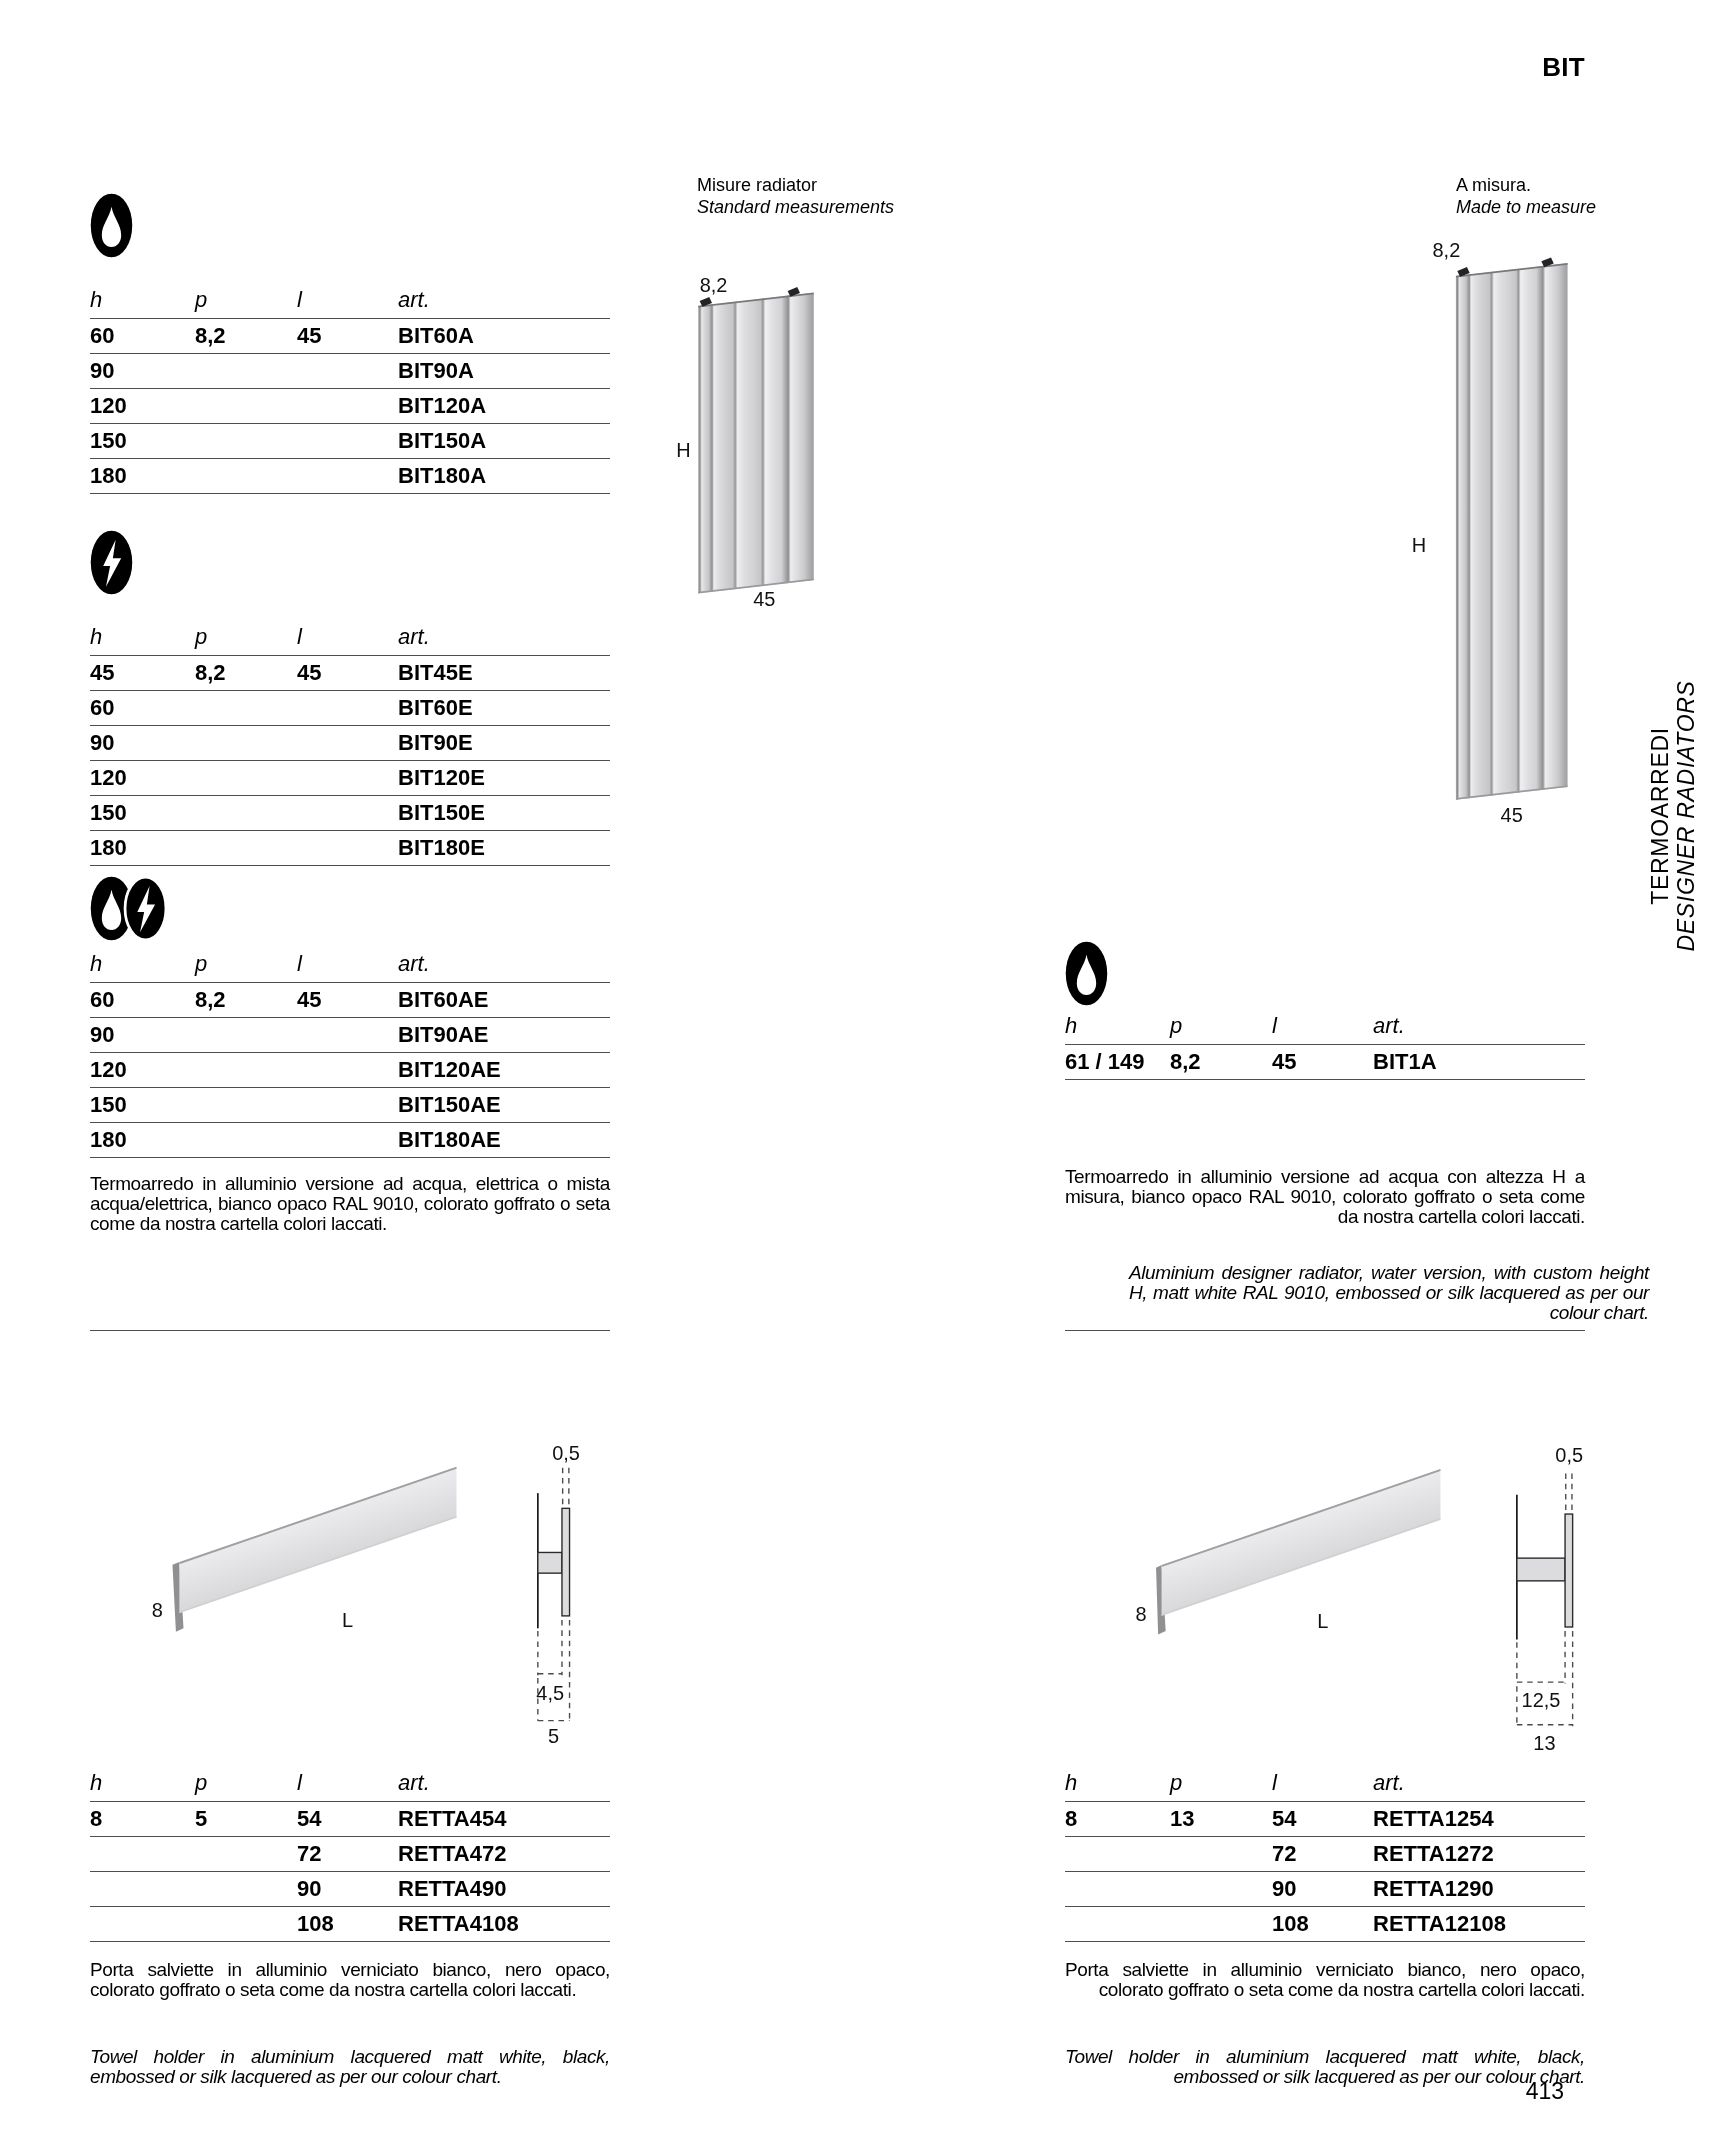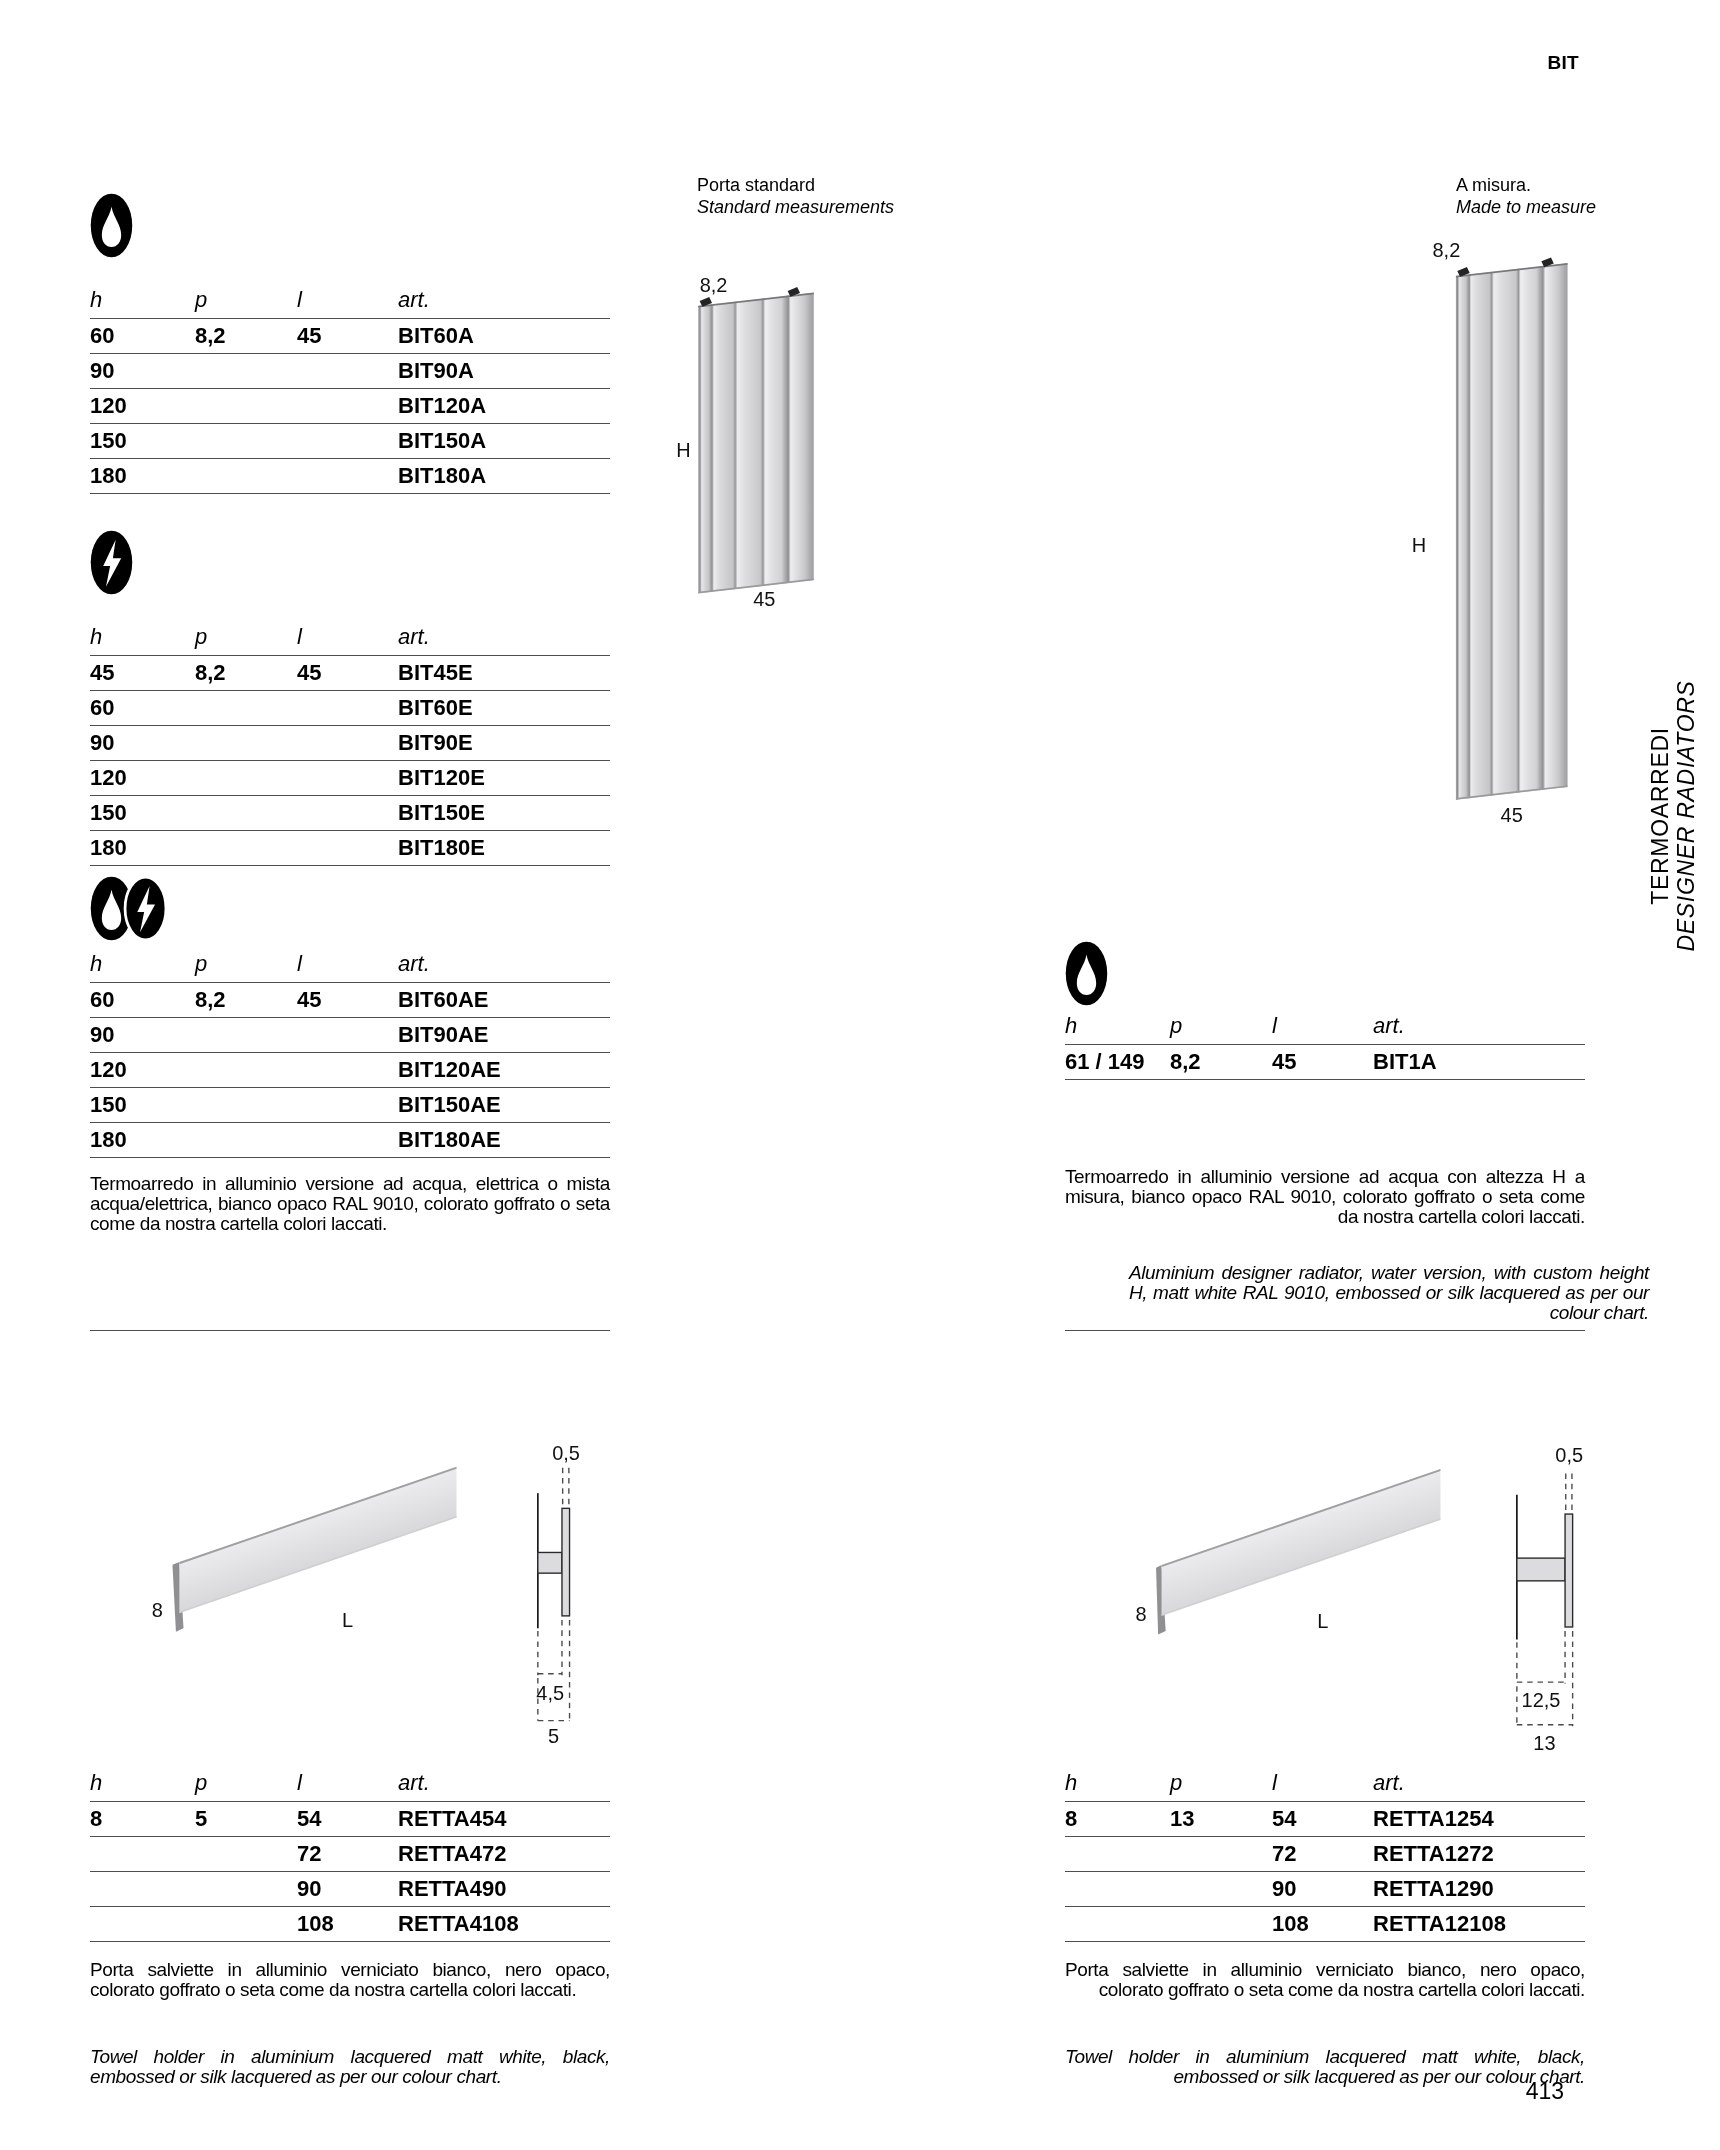--- a/index.html
+++ b/index.html
@@ -1,21 +1,21 @@
 <!DOCTYPE html>
 <html style="font-size:11px"><head>
 <meta charset="utf-8">
 <style>
   html,body{margin:0;padding:0;background:#ffffff;}
   #page{position:relative;width:1721px;height:2151px;background:#ffffff;
         font-family:"Liberation Sans",sans-serif;color:#000;overflow:hidden;}
 
   
   .abs{position:absolute;}
-  .bit-code{position:absolute;right:142px;top:52px;font-size:19px;font-weight:bold;letter-spacing:0.3px;margin-left:24px;}
+  .bit-code{position:absolute;right:136px;top:52px;font-size:26px;font-weight:bold;letter-spacing:0.3px;margin-left:24px;}
   .page-number{position:absolute;right:157px;top:2078px;font-size:23px;}
 
   .caption{position:absolute;font-size:18px;line-height:22px;}
   .caption .it{font-style:normal;}
   .caption .en{font-style:italic;}
 
   .para{position:absolute;width:520px;font-size:19px;line-height:20px;
         text-align:justify;letter-spacing:-0.4px;}
   .para.en{font-style:italic;}
   .para.last-right{text-align-last:right;}
@@ -84,21 +84,21 @@
     </linearGradient>
   </defs>
 </svg>
 
 <div id="page">
 
   <div class="bit-code">BIT</div>
   <div class="page-number">413</div>
 
   <div class="caption" style="left:697px;top:174px;">
-    <div class="it">Porta standard</div>
+    <div class="it">Misure radiator</div>
     <div class="en">Standard measurements</div>
   </div>
   <div class="caption" style="left:1456px;top:174px;">
     <div class="it">A misura.</div>
     <div class="en">Made to measure</div>
   </div>
 
   <div class="side-tab">
     <div class="it">TERMOARREDI</div>
     <div class="en">DESIGNER RADIATORS</div>

